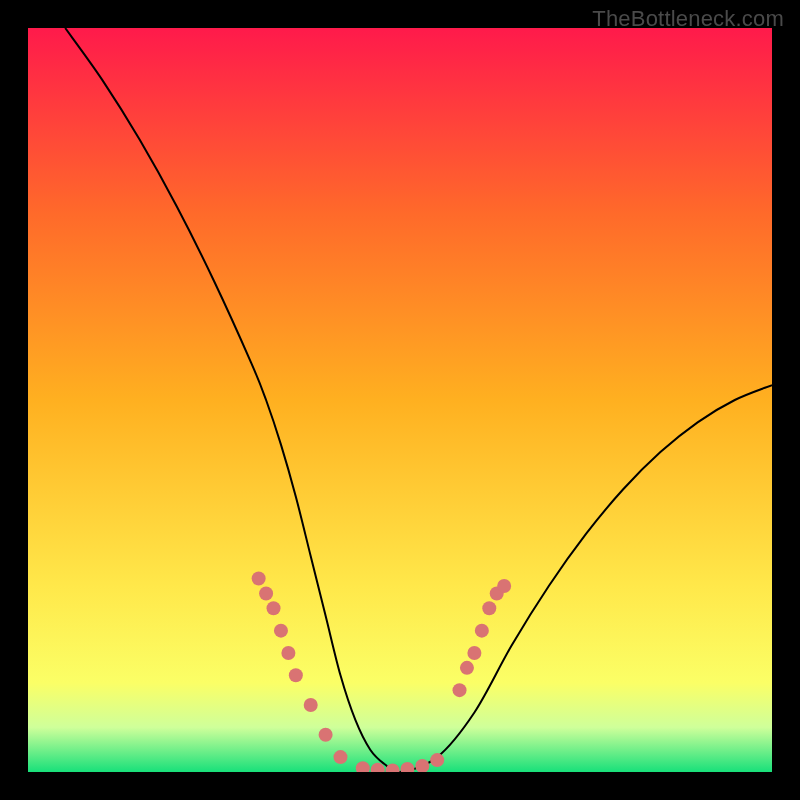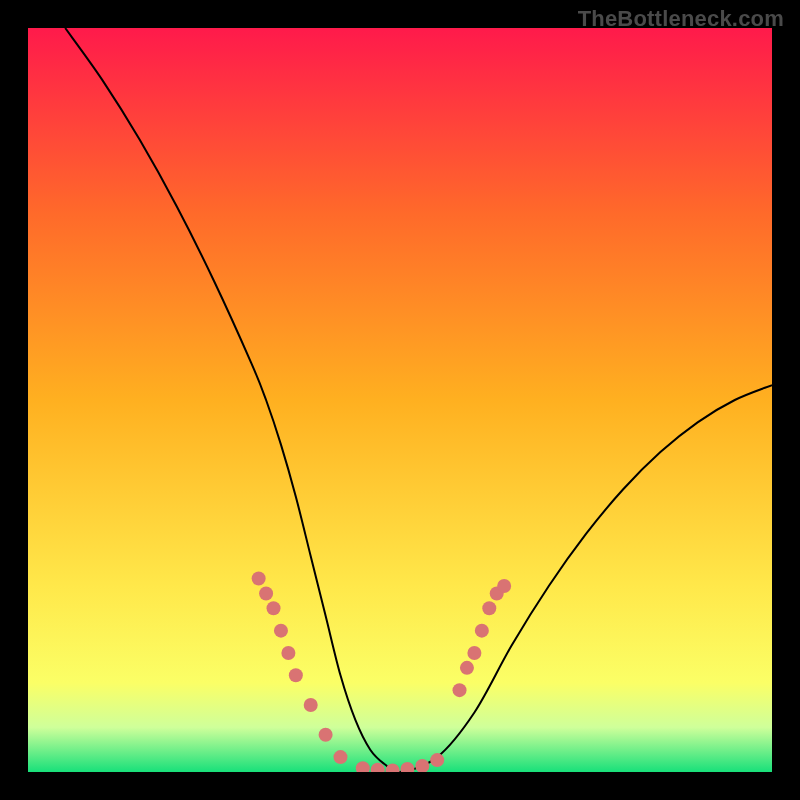--- a/index.html
+++ b/index.html
@@ -14,21 +14,21 @@
     position: relative;
     width: 800px;
     height: 800px;
   }
   .watermark {
     position: absolute;
     top: 6px;
     right: 16px;
     font-family: Arial, Helvetica, sans-serif;
     font-size: 22px;
-    font-weight: 700;
+    font-weight: 400;
     color: #4a4a4a;
     letter-spacing: 0.2px;
     z-index: 5;
     user-select: none;
   }
   svg.plot {
     position: absolute;
     left: 0;
     top: 0;
     width: 800px;

